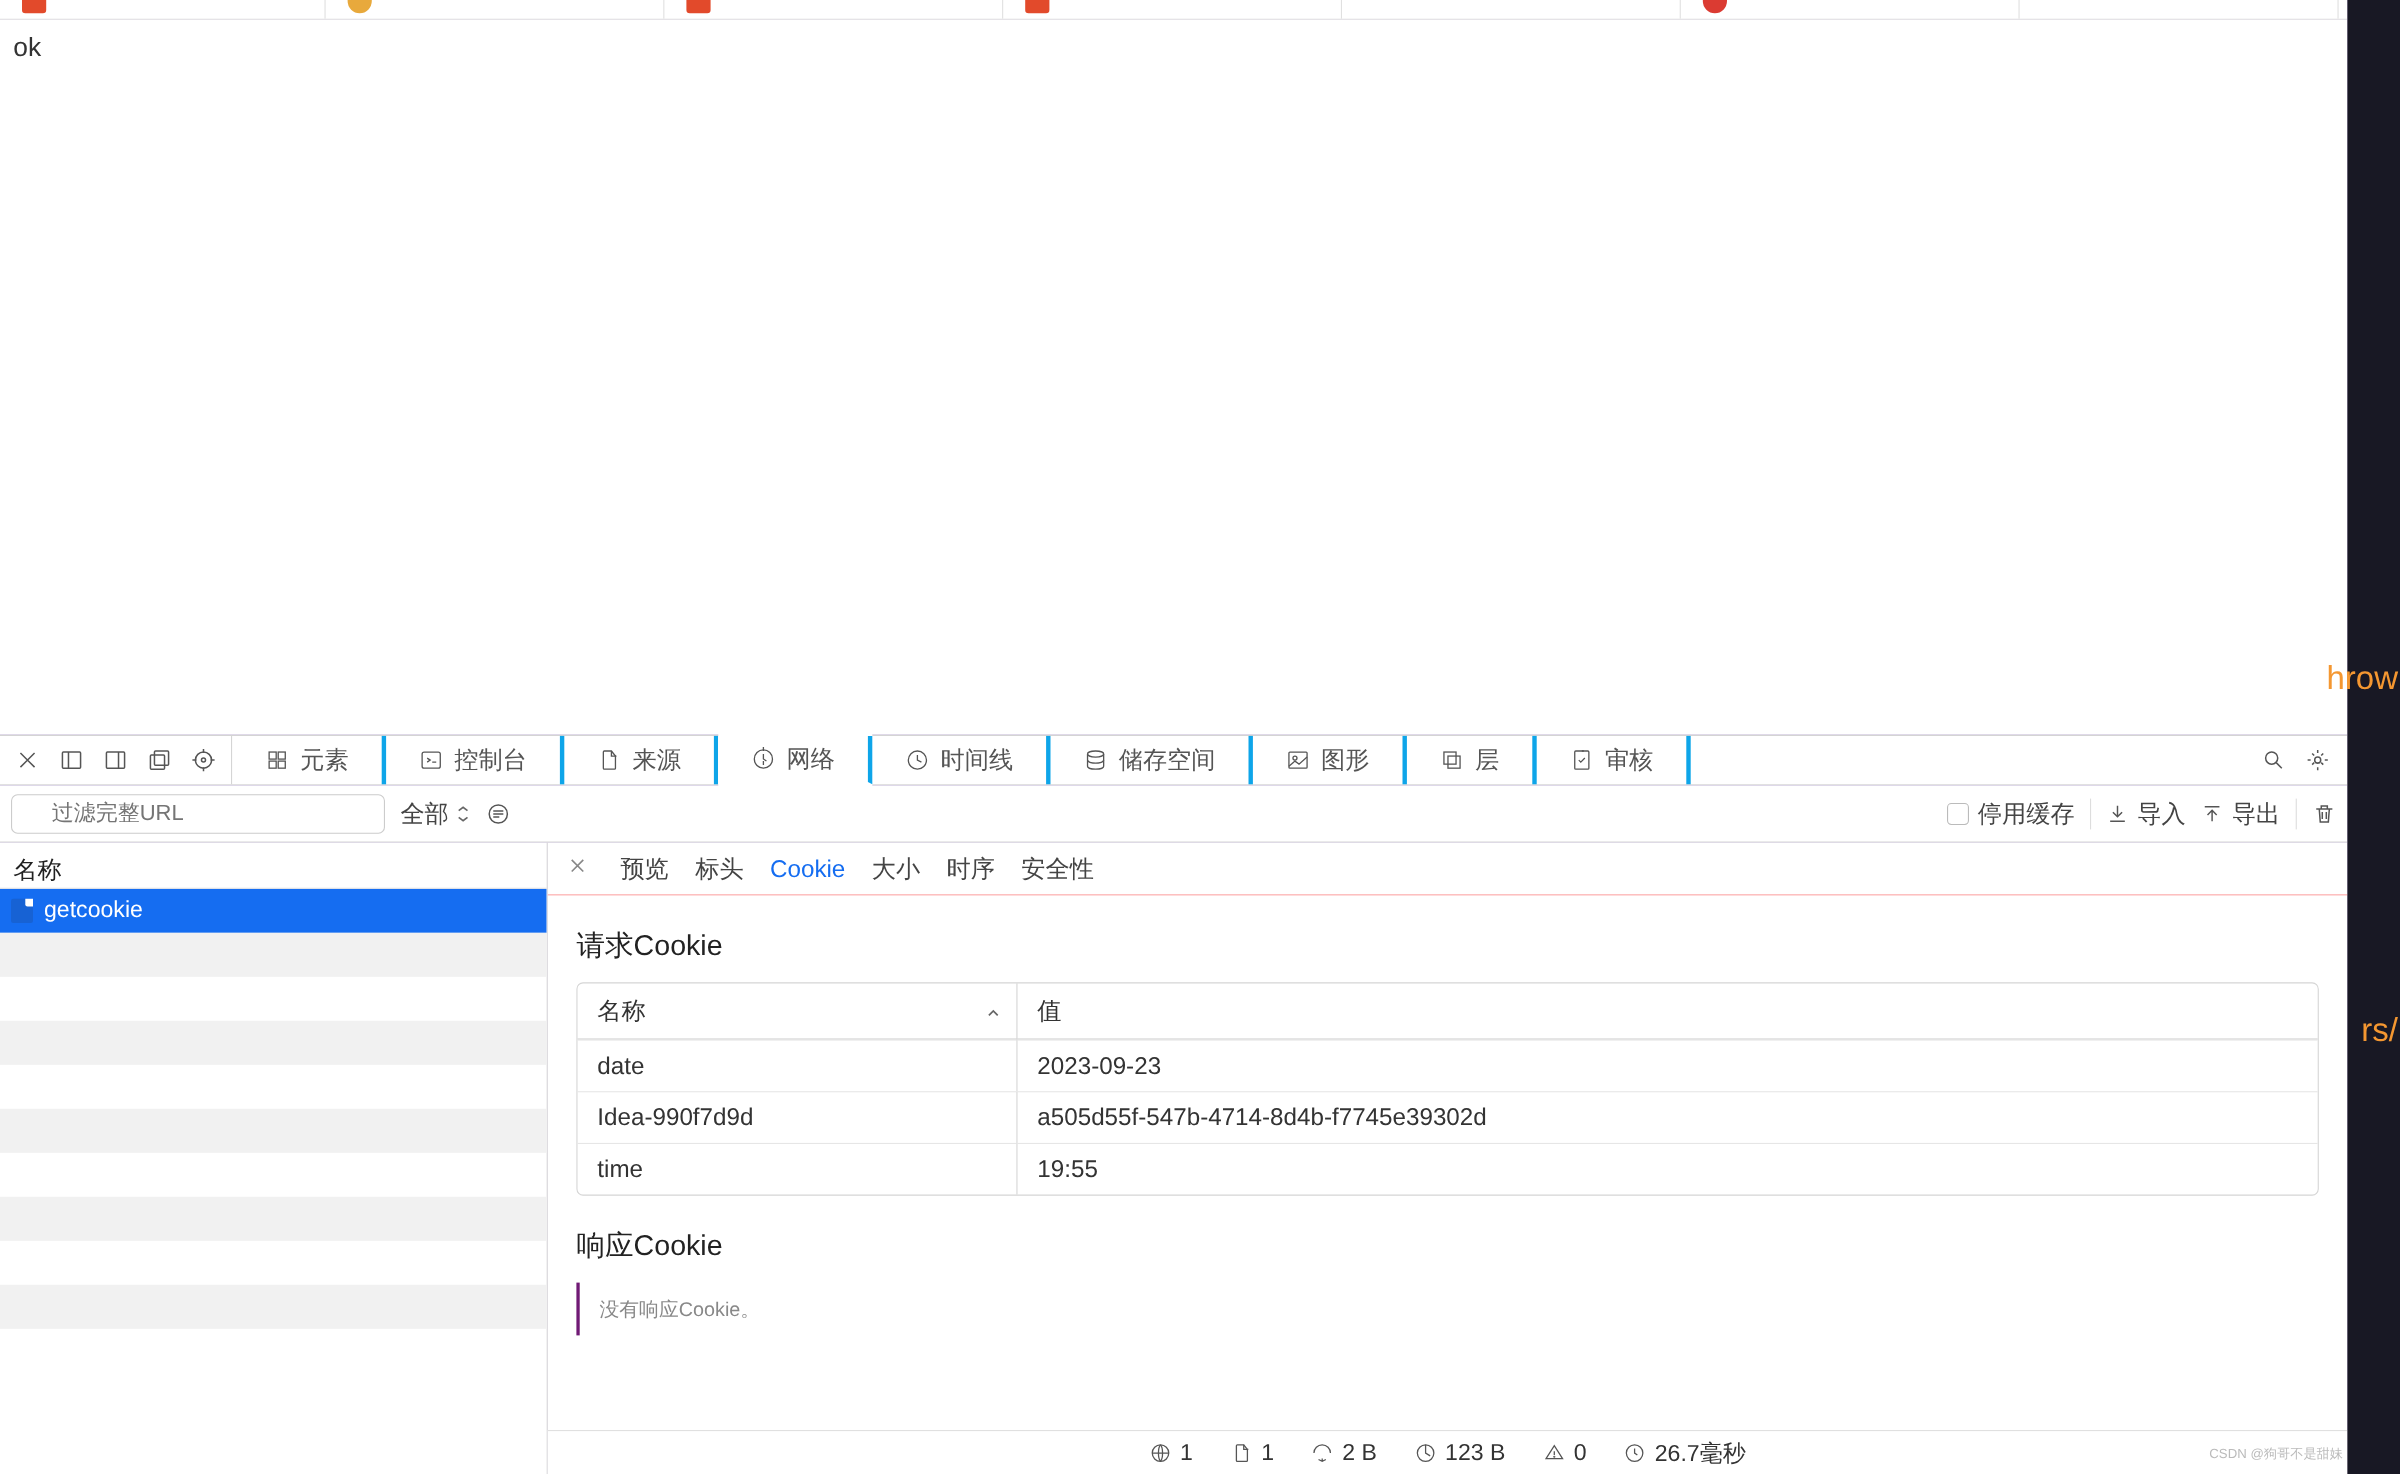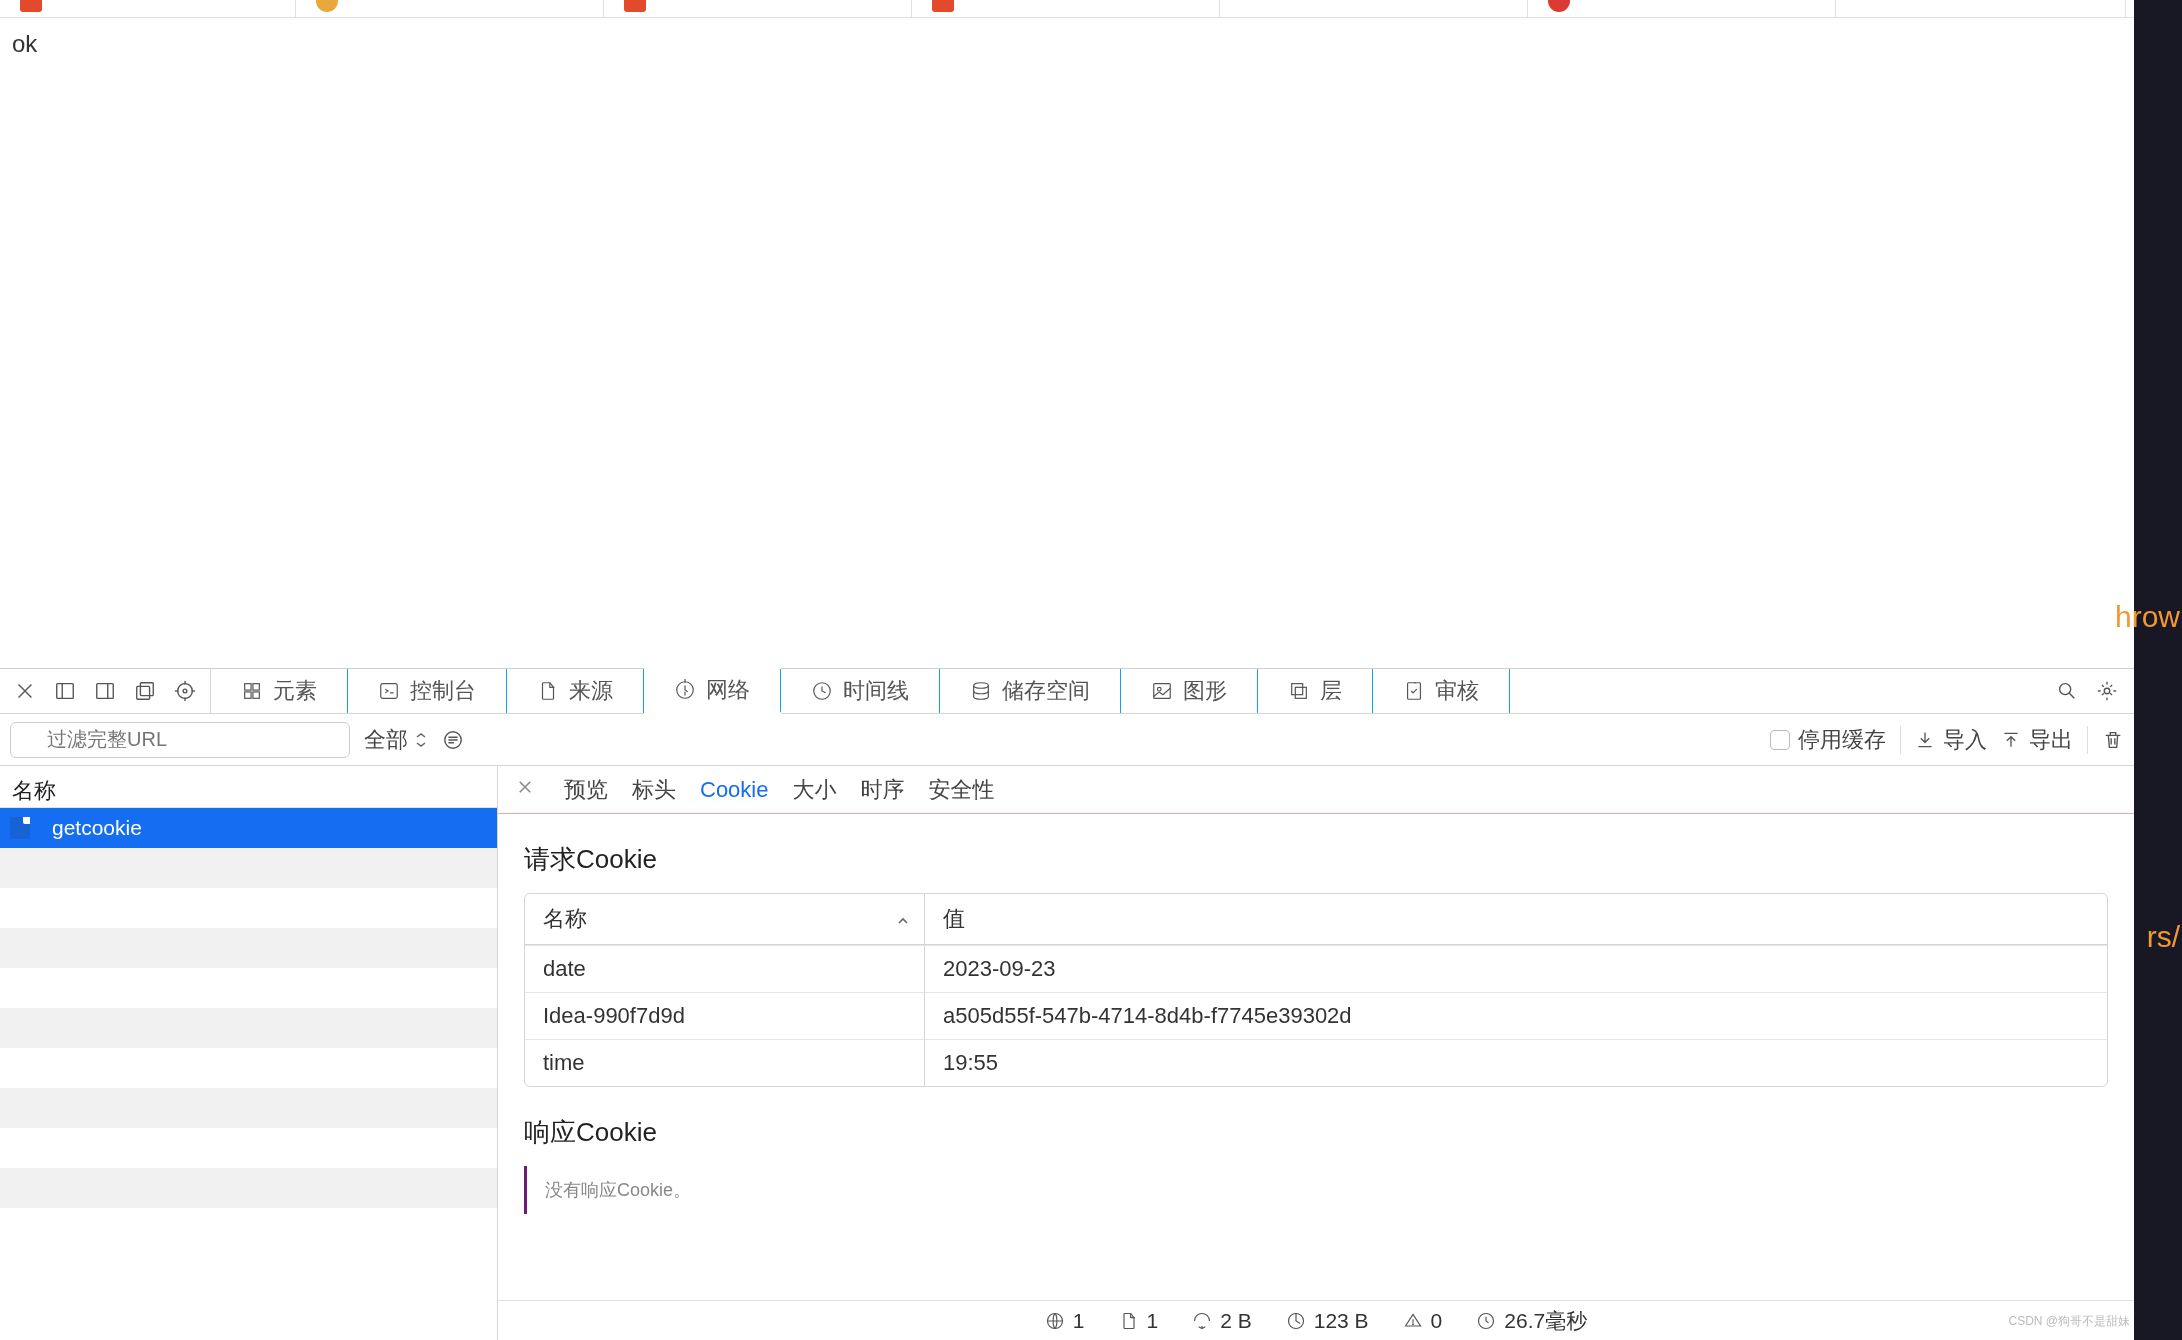--- a/index.html
+++ b/index.html
@@ -10,38 +10,38 @@
 .side-text{position:absolute;color:#f49731;font-size:30px;right:2px}
 .tabs-top{height:18px;display:flex;background:#fff;border-bottom:1px solid #e0e0e0}
 .tab-slot{border-right:1px solid #e0e0e0;position:relative}
 .favicon{width:22px;height:22px;position:absolute;left:20px;top:-10px;border-radius:3px}
 .page-content{height:650px;padding:12px;background:#fff;font-size:24px;color:#333}
 .dt-toolbar{height:46px;display:flex;align-items:center;border-top:1px solid #d0d0d0;border-bottom:1px solid #d5d5d5;background:#fff}
 .tbtn-grp{display:flex;align-items:center;gap:18px;padding:0 14px;border-right:1px solid #d5d5d5;height:100%}
 .ticon{width:22px;height:22px;color:#4a4a4a;display:flex;align-items:center;justify-content:center}
 .ticon svg{width:22px;height:22px;stroke:#555;fill:none;stroke-width:1.5}
 .panel-tabs{display:flex;height:100%;flex:1}
-.panel-tab{padding:0 30px;display:flex;align-items:center;gap:10px;border-right:1px solid #0ea5e9;color:#555;font-size:22px;cursor:pointer}
+.panel-tab{padding:0 30px;display:flex;align-items:center;gap:10px;border-right:4px solid #0ea5e9;color:#555;font-size:22px;cursor:pointer}
 .panel-tab.sel{background:#fff;border-bottom:2px solid #fff;box-shadow:0 -2px 0 #fff,0 2px 0 #fff}
 .panel-tab svg{width:22px;height:22px;stroke:#555;fill:none;stroke-width:1.3}
 .right-icons{display:flex;gap:18px;padding:0 16px}
 .filter-bar{height:52px;display:flex;align-items:center;border-bottom:1px solid #d5d5d5;background:#fff;padding:0 10px;gap:14px}
 .filter-input{width:340px;height:36px;border:1px solid #ccc;border-radius:6px;padding:0 12px 0 36px;font-size:20px;color:#888;background:#fff;position:relative}
 .filter-wrap{position:relative}
 .filter-wrap .fi-icon{position:absolute;left:10px;top:8px}
 .dropdown{display:flex;align-items:center;gap:6px;font-size:22px;color:#444;cursor:pointer}
 .spacer{flex:1}
 .checkbox{width:20px;height:20px;border:1.5px solid #bbb;border-radius:4px}
 .action-btn{display:flex;align-items:center;gap:8px;font-size:22px;color:#444;cursor:pointer}
 .divider{width:1px;height:28px;background:#ddd}
 .lower{display:flex;flex:1;min-height:0}
 .req-list{width:498px;background:#fff;display:flex;flex-direction:column;border-right:1px solid #d5d5d5}
 .req-header{height:42px;padding:10px 12px;font-size:22px;color:#222;border-bottom:1px solid #e3e3e3}
 .req-rows{flex:1;overflow:auto}
-.req-row{height:40px;display:flex;align-items:center;padding:0 10px;gap:22px;font-size:21px}
+.req-row{height:40px;display:flex;align-items:center;padding:0 10px;gap:10px;font-size:21px}
 .req-row.sel{background:#156df1;color:#fff}
 .req-row.alt{background:#f1f1f1}
 .file-icon{width:20px;height:22px;background:#1762d4;border-radius:2px;position:relative}
 .file-icon:after{content:"";position:absolute;top:0;right:0;width:7px;height:7px;background:#fff;border-bottom-left-radius:2px}
 .detail{flex:1;display:flex;flex-direction:column;background:#fff}
 .detail-tabs{height:48px;display:flex;align-items:center;gap:24px;padding:0 18px;border-bottom:1px solid #fca5a5}
 .dtab{font-size:22px;color:#444;cursor:pointer}
 .dtab.act{color:#156df1}
 .close-btn{color:#888;font-size:20px;cursor:pointer;margin-right:6px}
 .detail-body{flex:1;padding:18px 26px;overflow:auto}

